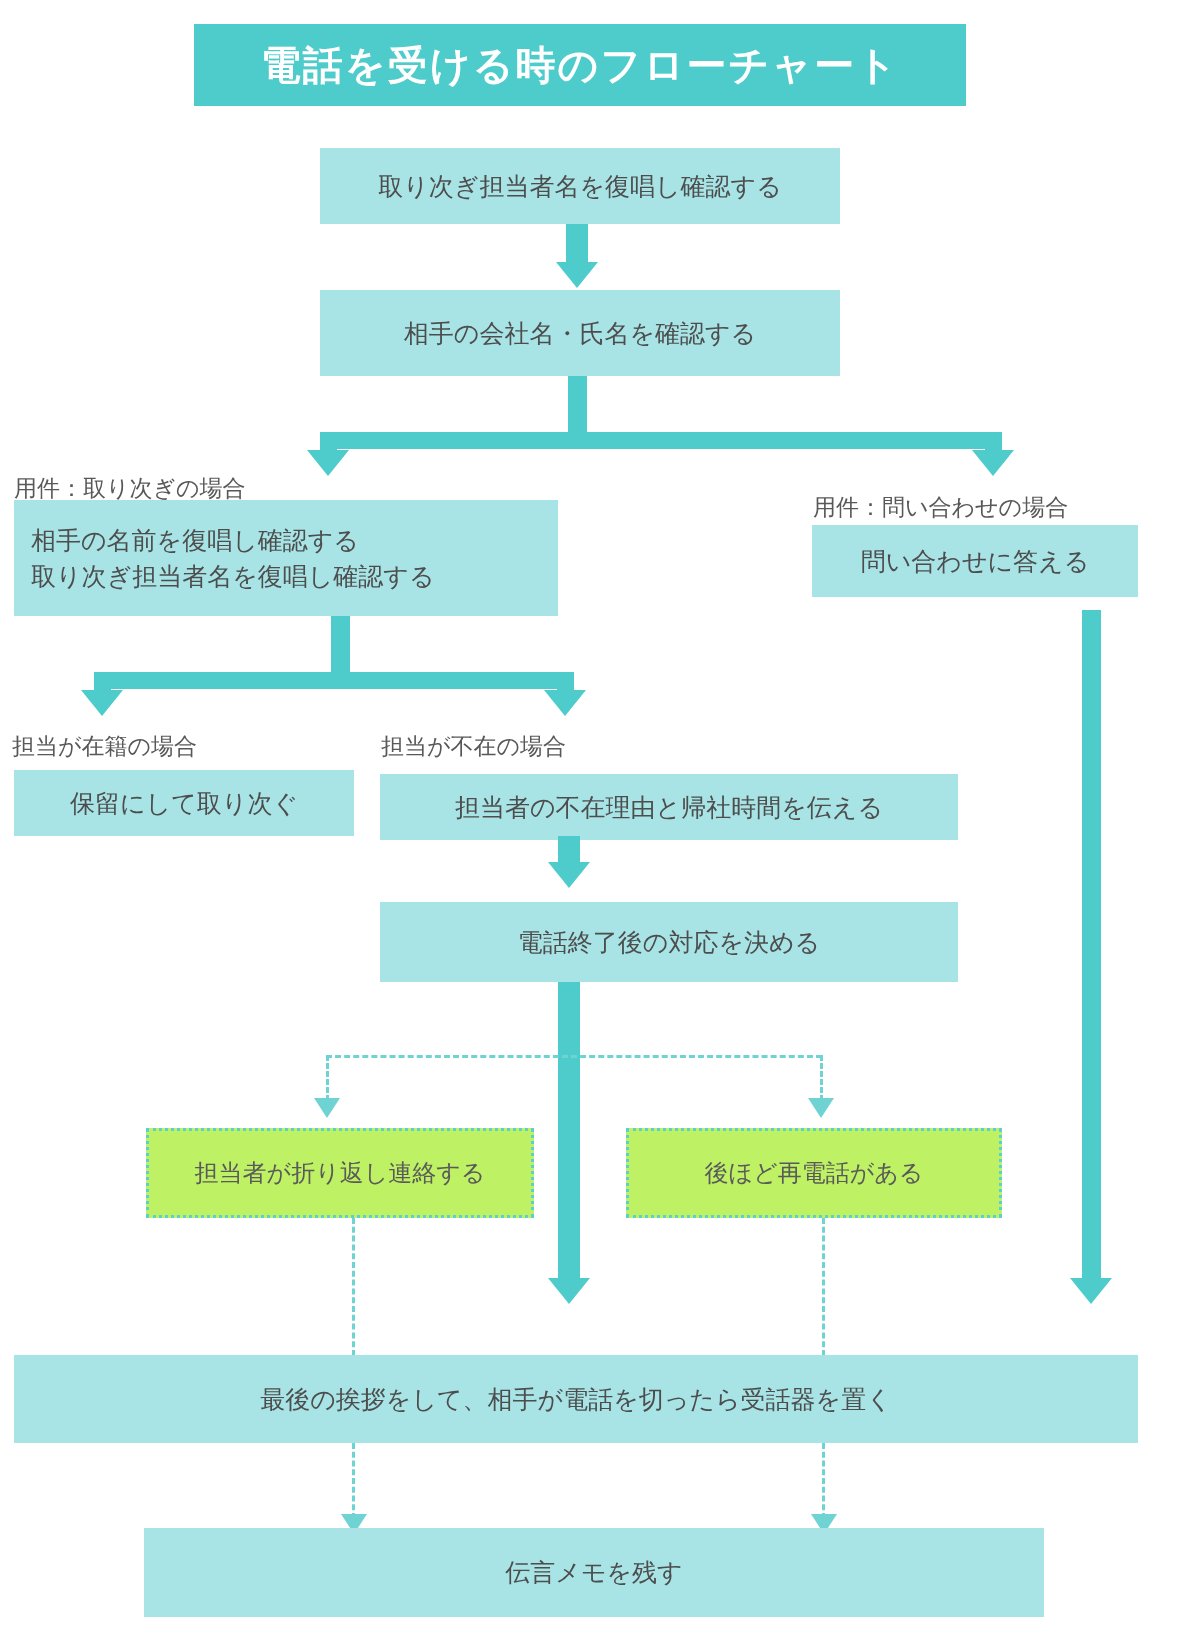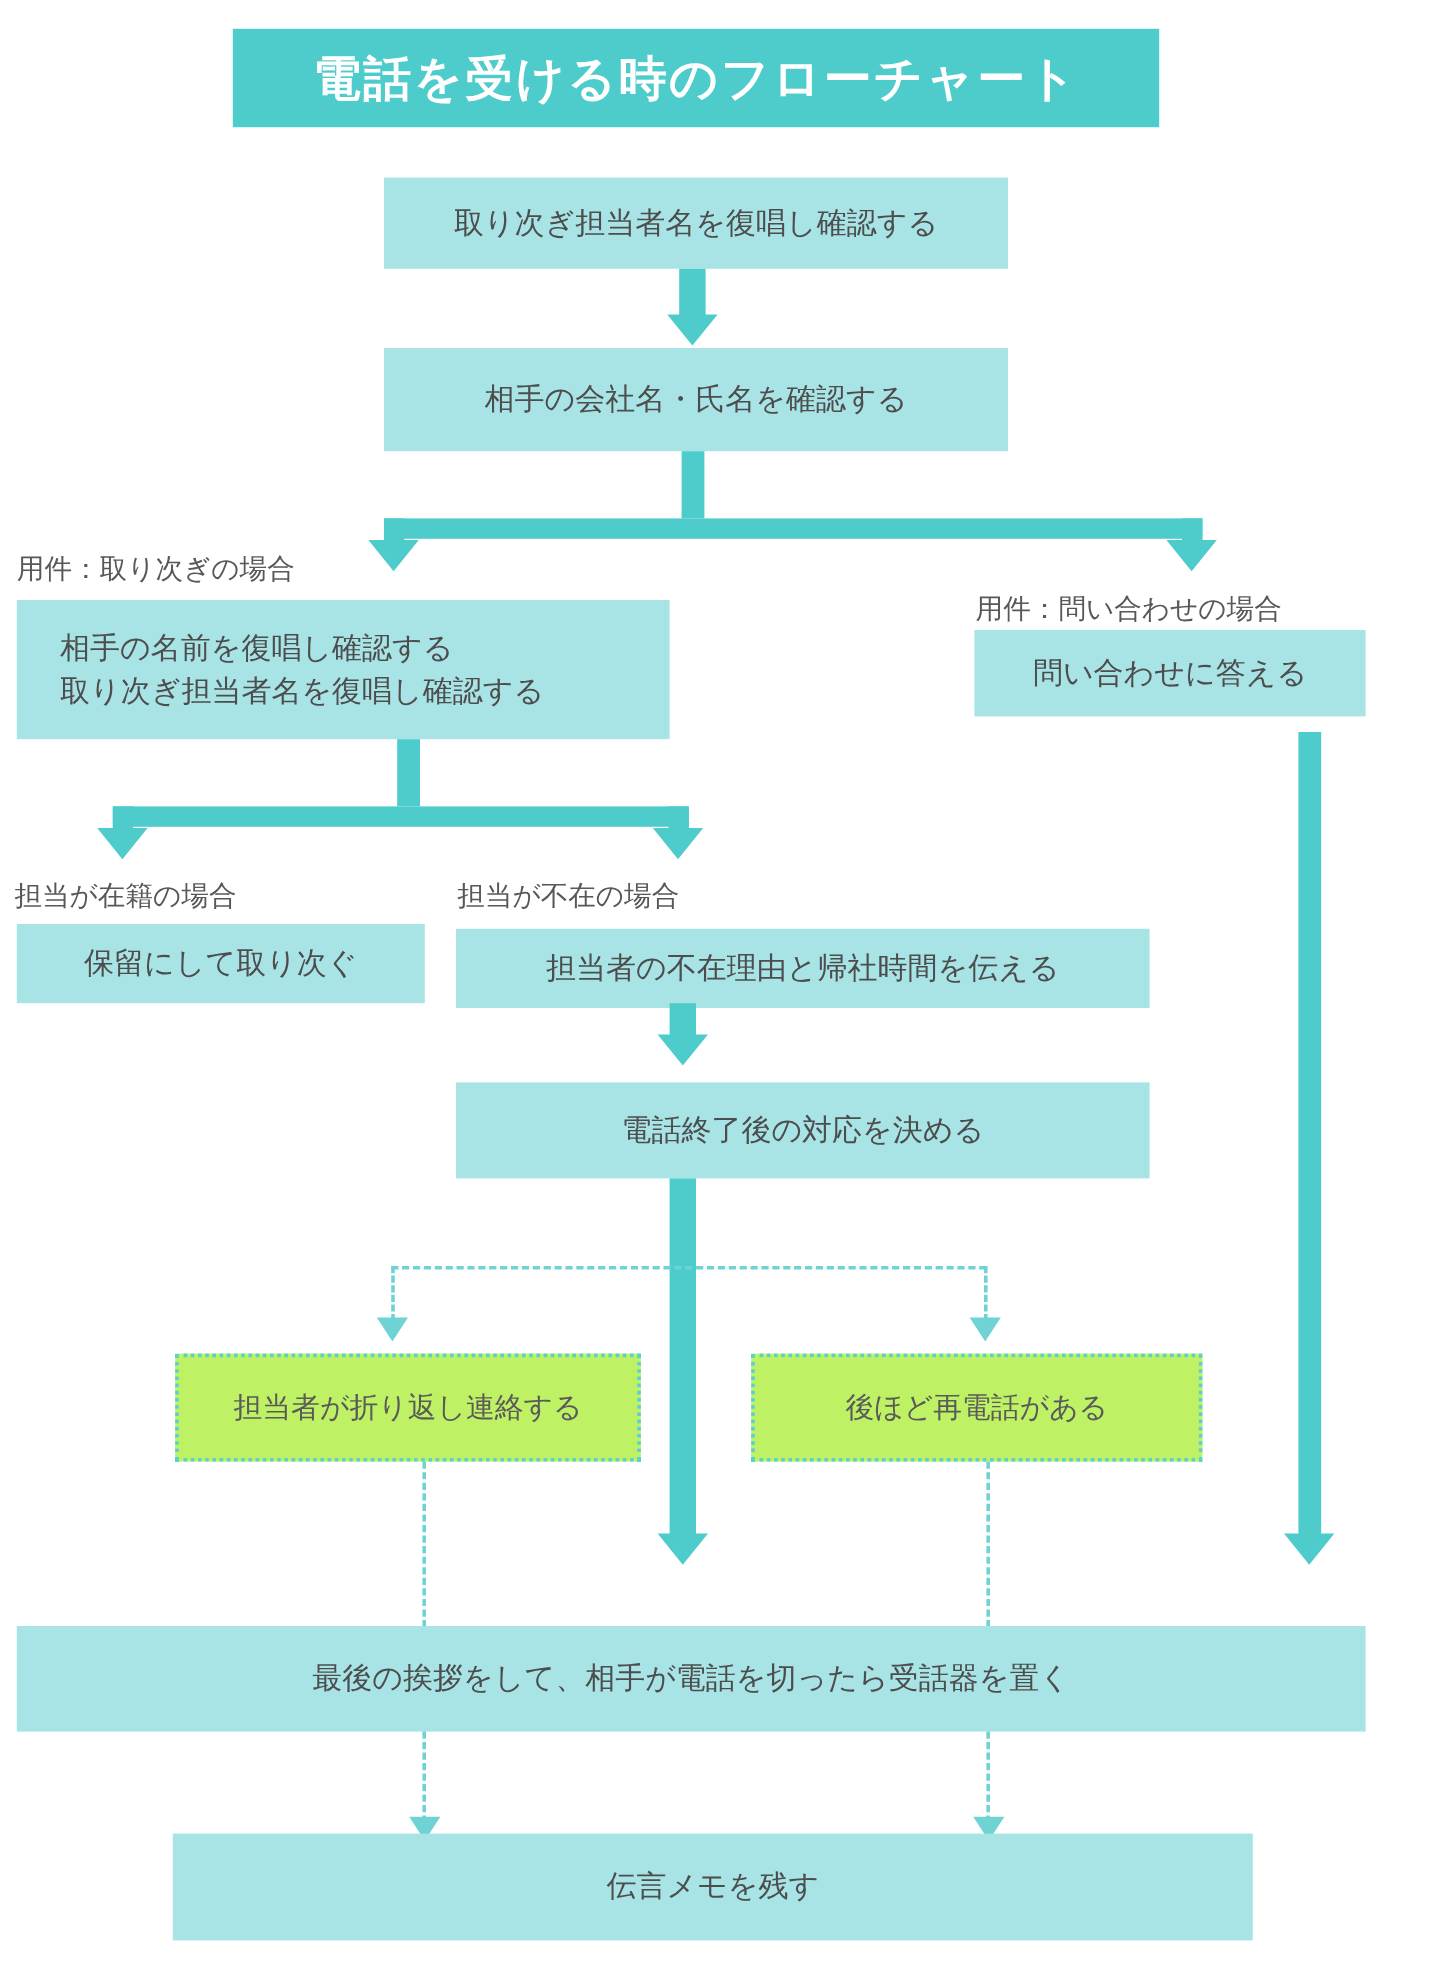--- a/index.html
+++ b/index.html
@@ -40,21 +40,21 @@
     align-items: center;
     justify-content: center;
     font-size: 25px;
     line-height: 1.45;
     text-align: center;
     box-sizing: border-box;
   }
   .box.two-line {
     flex-direction: column;
     align-items: flex-start;
-    padding-left: 36px;
+    padding-left: 17px;
     justify-content: center;
   }
   .box.two-line .line { text-align: left; }
   .dotted-box {
     position: absolute;
     background: #bef264;
     border: 3px dotted #5ccfcf;
     color: #5a5a5a;
     display: flex;
     align-items: center;
@@ -119,21 +119,21 @@
     <span>相手の会社名・氏名を確認する</span>
   </div>
 
   <div class="vline" style="left:568px; top:376px; width:19px; height:56px;"></div>
   <div class="hline" style="left:320px; top:432px; width:682px; height:17px;"></div>
   <div class="vline" style="left:320px; top:432px; width:17px; height:22px;"></div>
   <div class="arrow-down" style="left:307px; top:450px;"></div>
   <div class="vline" style="left:985px; top:432px; width:17px; height:22px;"></div>
   <div class="arrow-down" style="left:972px; top:450px;"></div>
 
-  <div class="caption" style="left:14px; top:459px;">用件：取り次ぎの場合</div>
+  <div class="caption" style="left:14px; top:473px;">用件：取り次ぎの場合</div>
 
   <div class="box two-line" style="left:14px; top:500px; width:544px; height:116px;">
     <span class="line">相手の名前を復唱し確認する</span>
     <span class="line">取り次ぎ担当者名を復唱し確認する</span>
   </div>
 
   <div class="caption" style="left:813px; top:492px;">用件：問い合わせの場合</div>
 
   <div class="box" style="left:812px; top:525px; width:326px; height:72px;">
     <span>問い合わせに答える</span>

